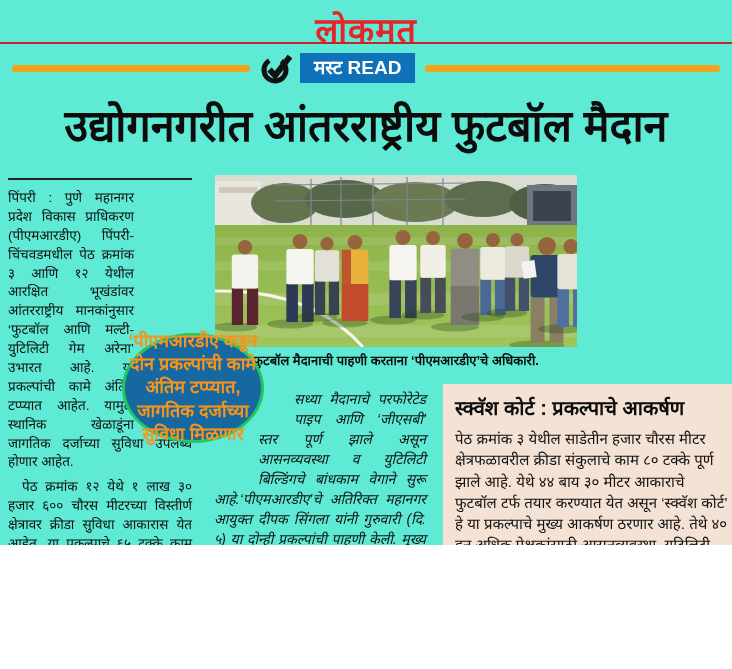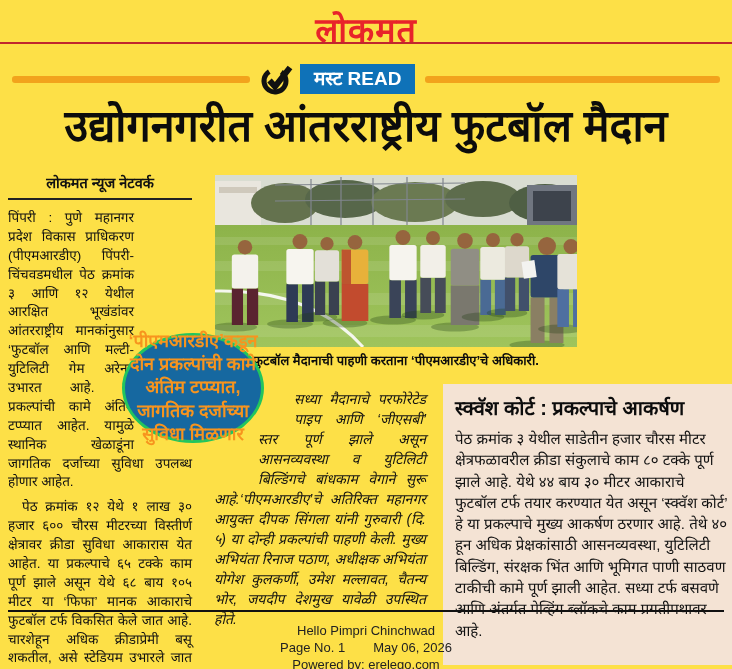--- a/index.html
+++ b/index.html
@@ -1,25 +1,25 @@
 <!DOCTYPE html>
 <html><head>
 <meta charset="utf-8">
 <style>
   html,body{margin:0;padding:0;background:#ffffff;}
-  .page{position:relative;width:732px;height:669px;background:#fde047;overflow:hidden;
+  .page{position:relative;width:732px;height:545px;background:#5eead4;overflow:hidden;
         font-family:"Liberation Sans","DejaVu Sans",sans-serif;color:#111;}
 
   
   .masthead{position:absolute;top:6px;left:0;right:0;text-align:center;
             font-size:34px;font-weight:bold;color:#e8232a;letter-spacing:1px;}
   .top-rule{position:absolute;top:42px;left:0;right:0;height:2px;background:#c0272d;}
 
   
-  .badge-row{position:absolute;top:61px;left:12px;right:12px;height:36px;
+  .badge-row{position:absolute;top:50px;left:12px;right:12px;height:36px;
              display:flex;align-items:center;}
   .orange-bar{height:7px;background:#f2a31c;border-radius:3px;}
   .bar-left{width:238px;margin-right:10px;}
   .bar-right{flex:1;margin-left:10px;}
   .check-wrap{width:34px;height:34px;margin-right:6px;}
   .badge-box{background:#0f72b8;color:#fff;font-weight:bold;font-size:19px;
              padding:4px 14px;line-height:1.2;white-space:nowrap;}
 
   
   .headline{position:absolute;top:100px;left:0;width:732px;text-align:center;
@@ -85,21 +85,20 @@
         <path d="M9.5 18.5 L15 24.5 L30 5.5" fill="none" stroke="#111" stroke-width="6"></path>
       </svg>
     </span>
     <span class="badge-box">मस्ट READ</span>
     <div class="orange-bar bar-right"></div>
   </div>
 
   <div class="headline" style="transform: scaleX(0.978142); transform-origin: 50% 50%;">उद्योगनगरीत आंतरराष्ट्रीय फुटबॉल मैदान</div>
 
   <div class="leftcol">
-    <div class="byline">लोकमत न्यूज नेटवर्क</div>
     <hr class="byline-rule">
     <div class="spacer-right"></div>
     <p>पिंपरी : पुणे महानगर प्रदेश विकास प्राधिकरण (पीएमआरडीए) पिंपरी-चिंचवडमधील पेठ क्रमांक ३ आणि १२ येथील आरक्षित भूखंडांवर आंतरराष्ट्रीय मानकांनुसार ‘फुटबॉल आणि मल्टी-युटिलिटी गेम अरेना’ उभारत आहे. या प्रकल्पांची कामे अंतिम टप्प्यात आहेत. यामुळे स्थानिक खेळाडूंना जागतिक दर्जाच्या सुविधा उपलब्ध होणार आहेत.</p>
     <p>पेठ क्रमांक १२ येथे १ लाख ३० हजार ६०० चौरस मीटरच्या विस्तीर्ण क्षेत्रावर क्रीडा सुविधा आकारास येत आहेत. या प्रकल्पाचे ६५ टक्के काम पूर्ण झाले असून येथे ६८ बाय १०५ मीटर या ‘फिफा’ मानक आकाराचे फुटबॉल टर्फ विकसित केले जात आहे. चारशेहून अधिक क्रीडाप्रेमी बसू शकतील, असे स्टेडियम उभारले जात आहे.</p>
   </div>
 
   <div class="photo">
     <svg viewBox="0 0 362 172" width="362" height="172">
       <defs>
         <linearGradient id="grass" x1="0" y1="0" x2="0" y2="1">

